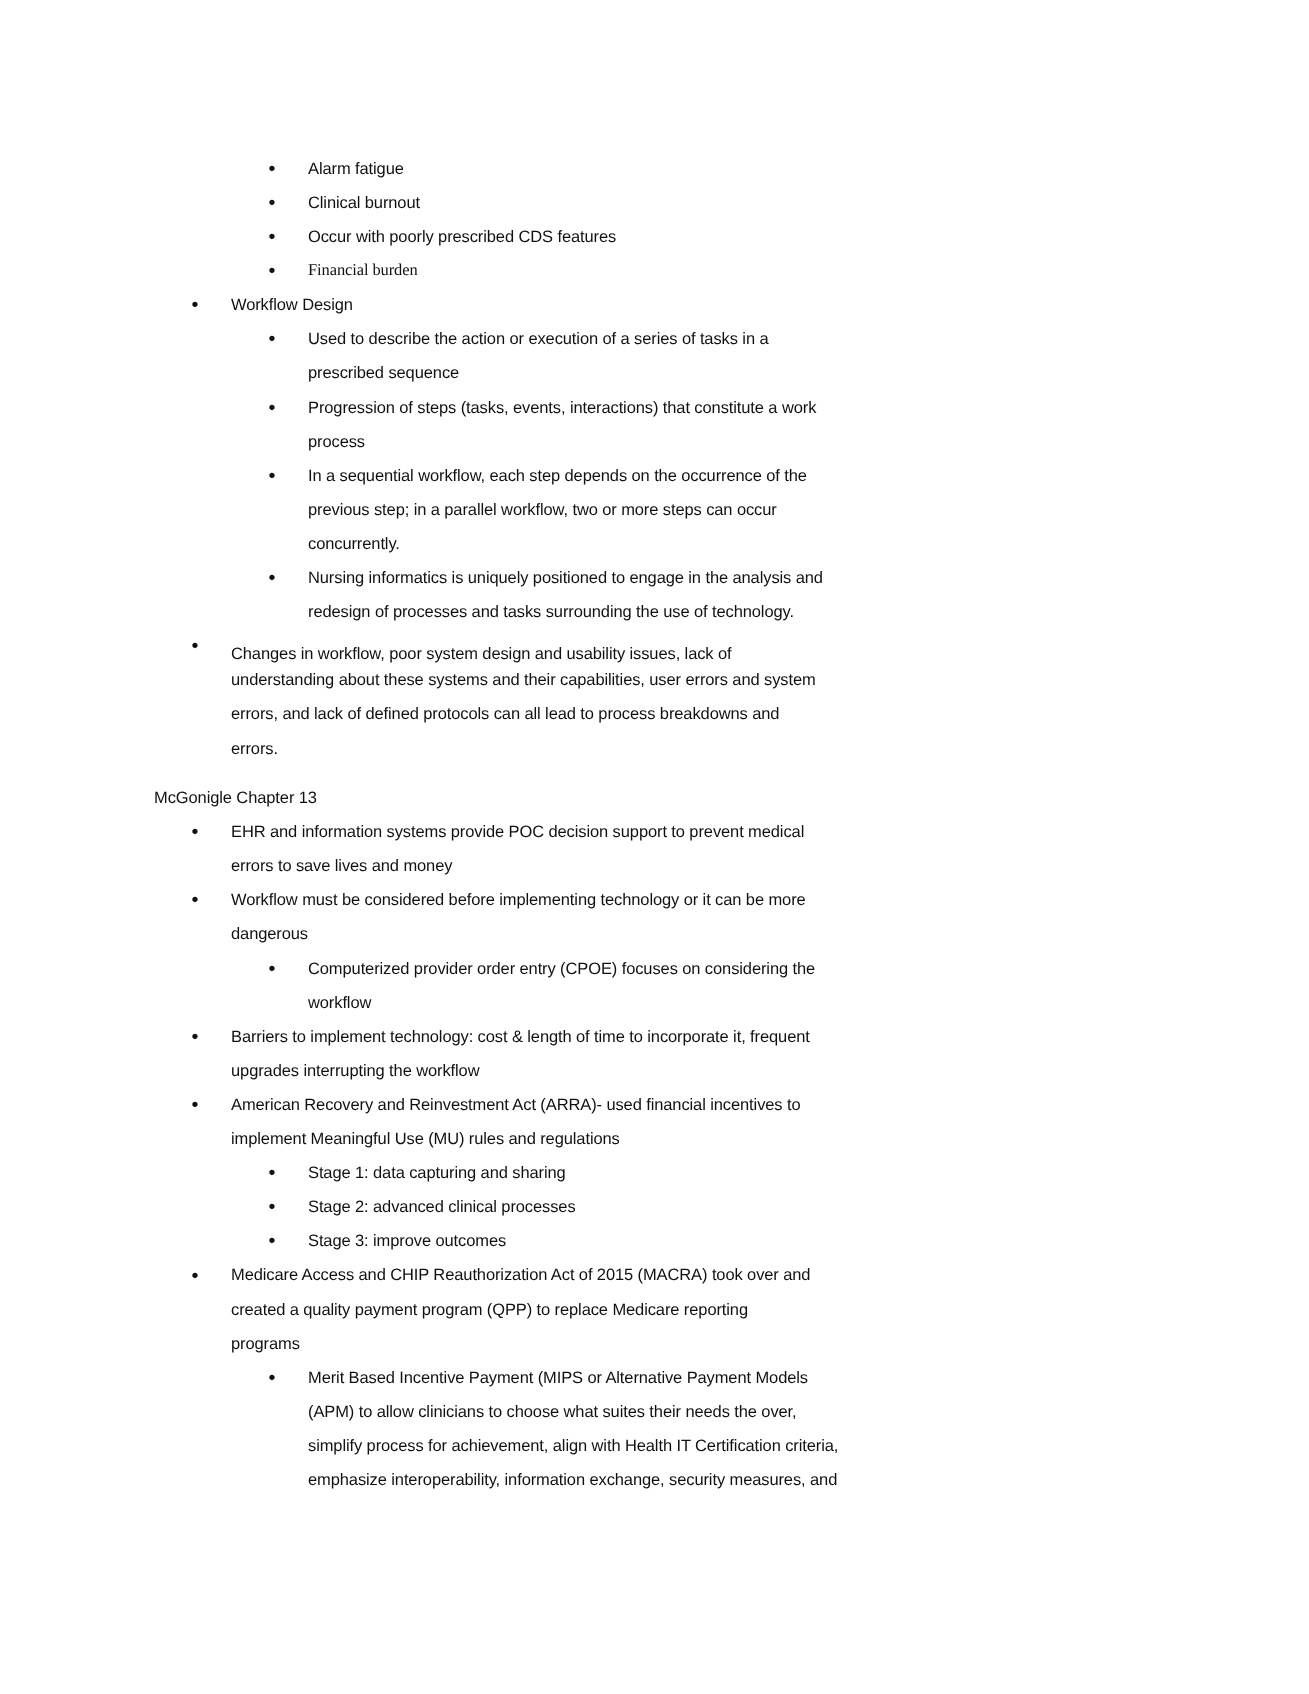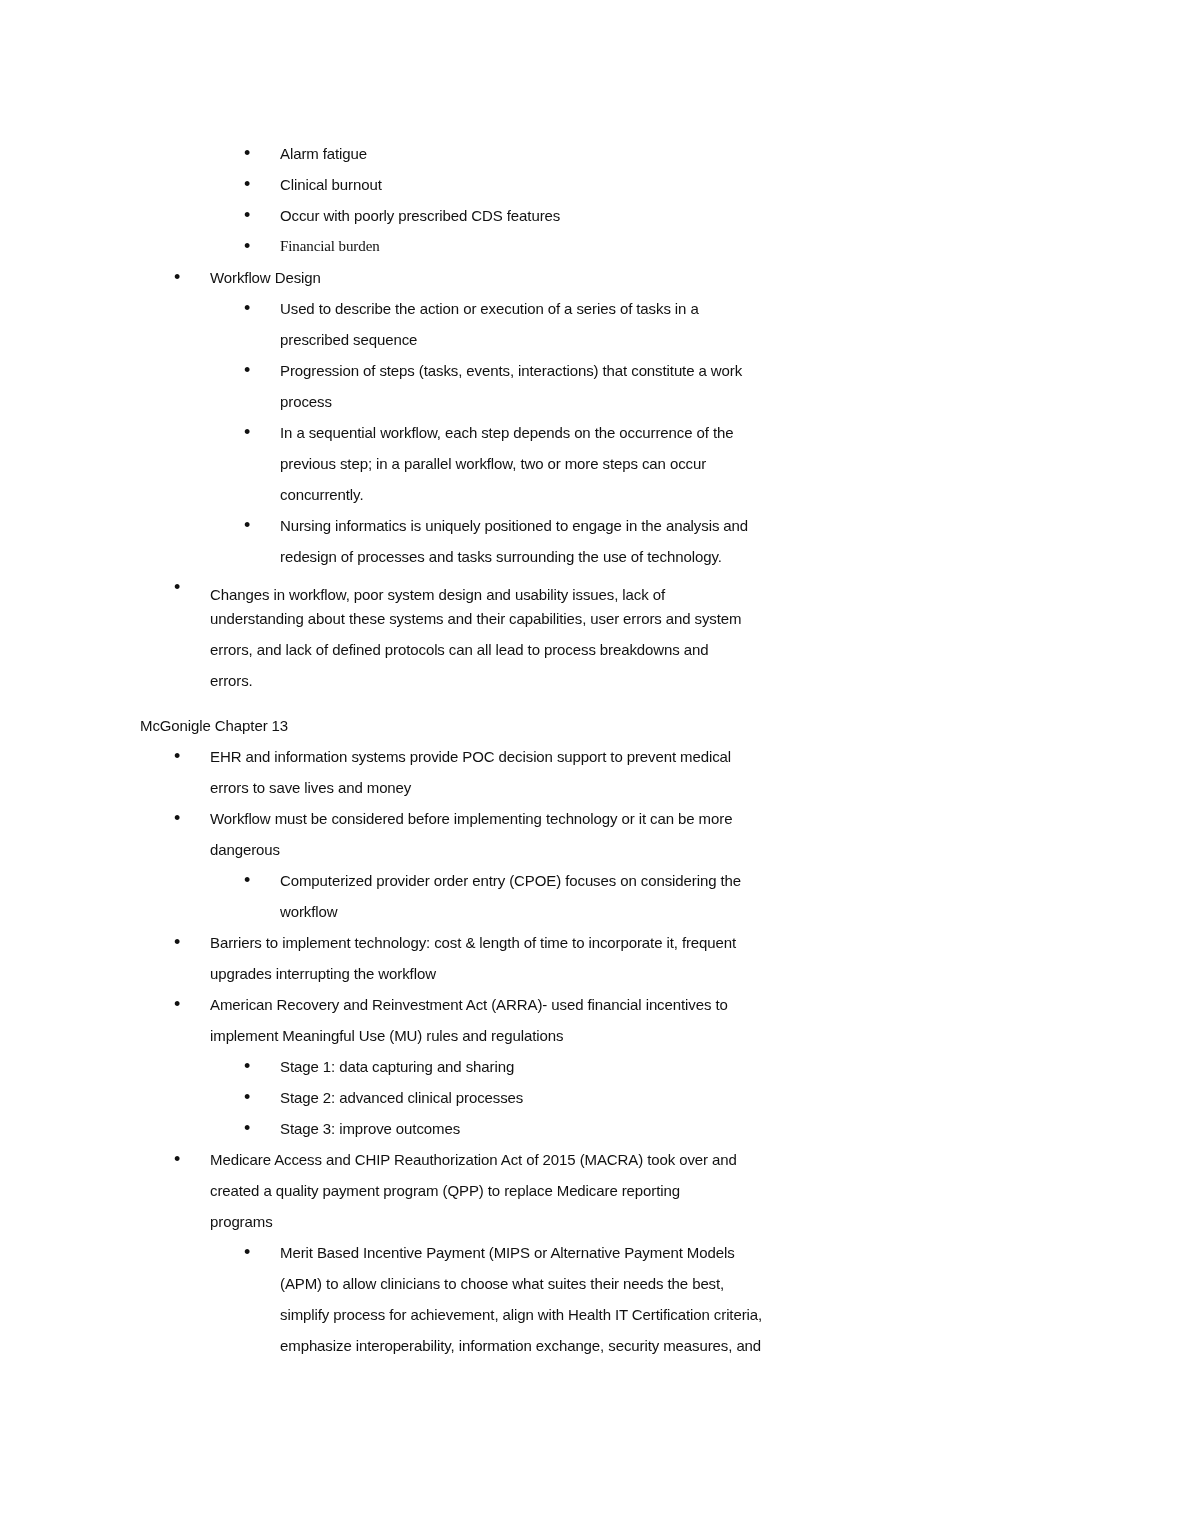--- a/index.html
+++ b/index.html
@@ -137,18 +137,18 @@
       </div>
       <div>
         <span class="bullet b1" style="top: 1144px;">•</span>
         <div class="line t1" style="top: 1144px;">Medicare Access and CHIP Reauthorization Act of 2015 (MACRA) took over and</div>
         <div class="line t1" style="top: 1175px;">created a quality payment program (QPP) to replace Medicare reporting</div>
         <div class="line t1" style="top: 1206px;">programs</div>
       </div>
       <div>
         <span class="bullet b2" style="top: 1237px;">•</span>
         <div class="line t2" style="top: 1237px;">Merit Based Incentive Payment (MIPS or Alternative Payment Models</div>
-        <div class="line t2" style="top: 1268px;">(APM) to allow clinicians to choose what suites their needs the best,</div>
+        <div class="line t2" style="top: 1268px;">(APM) to allow clinicians to choose what suites their needs the over,</div>
         <div class="line t2" style="top: 1299px;">simplify process for achievement, align with Health IT Certification criteria,</div>
         <div class="line t2" style="top: 1330px;">emphasize interoperability, information exchange, security measures, and</div>
       </div>
     </div>
 </div>
 
 </body></html>

